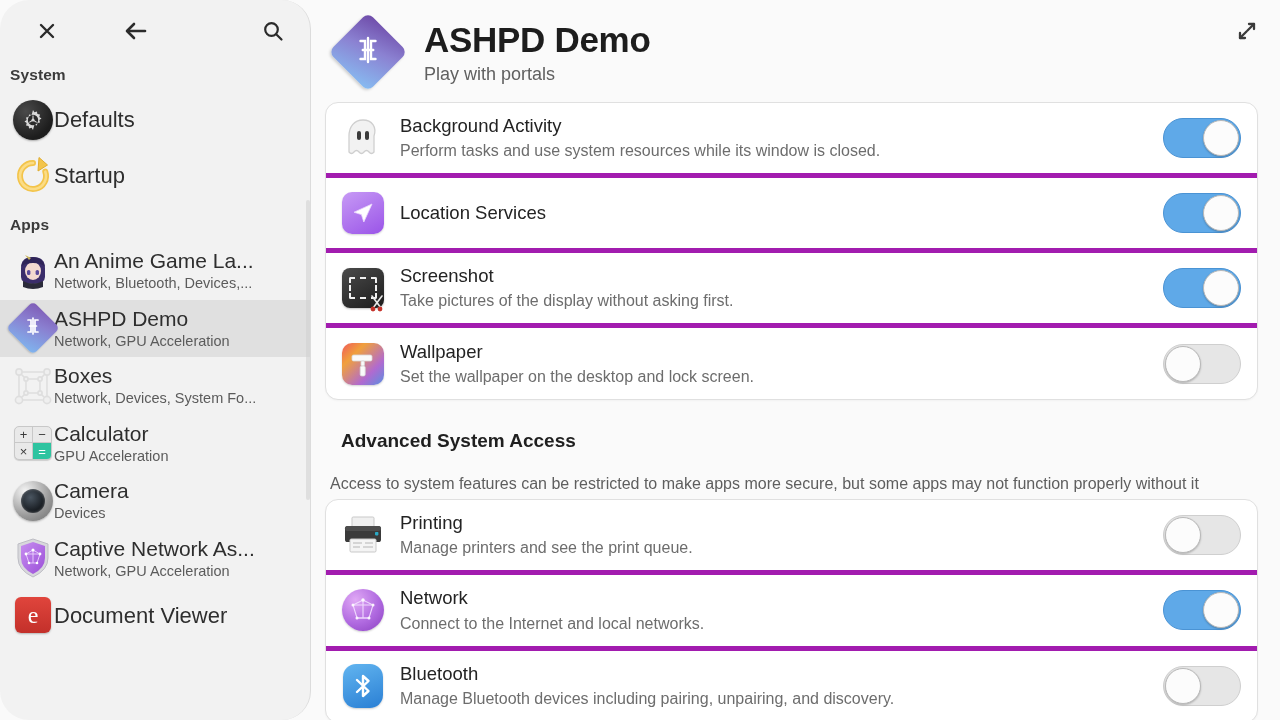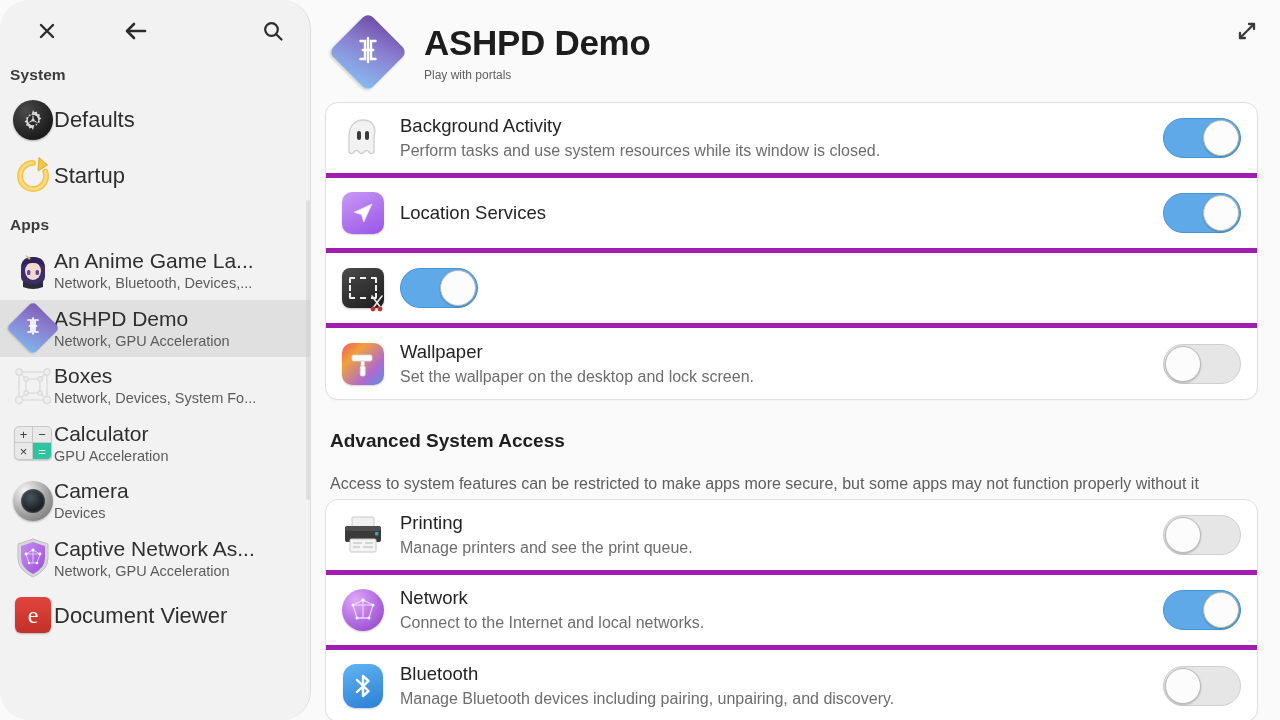--- a/index.html
+++ b/index.html
@@ -182,21 +182,21 @@
     border-radius: 7px;
     display: flex; align-items: center; justify-content: center;
     box-shadow: 0 2px 3px rgba(0,0,0,.18);
   }
   .hero-diamond > span { transform: rotate(-45deg); display: block; }
   .hero-text { padding-top: 2px; }
   .app-title {
     font-size: 35px; font-weight: bold; color: #1d1d1d;
     line-height: 1.08; letter-spacing: -0.3px;
   }
-  .app-sub { font-size: 12px; color: #606060; margin-top: 6px; }
+  .app-sub { font-size: 18px; color: #606060; margin-top: 6px; }
 
   .expand-btn {
     position: absolute; top: 14px; right: 16px;
     width: 34px; height: 34px;
     display: flex; align-items: center; justify-content: center;
     border-radius: 8px; cursor: pointer; color: #3a3a3a;
   }
 
   .main-scroll { padding: 0 22px 0 14px; margin-top: 14px; }
 
@@ -238,21 +238,21 @@
     width: 36px; height: 36px; border-radius: 50%;
     background: #fcfcfc;
     border: 1px solid #b9b9b9;
     box-shadow: 0 1px 2px rgba(0,0,0,.22);
     transition: left .15s;
   }
   .toggle.on  .knob { left: 39px; }
   .toggle.off .knob { left: 1px; }
 
   .section-head { margin: 30px 0 4px 5px; }
-  .section-title { font-size: 19px; font-weight: bold; color: #1f1f1f; }
+  .section-title { font-size: 19px; font-weight: bold; color: #1f1f1f; margin-left: 11px; }
   .section-desc { font-size: 16px; color: #5e5e5e; margin-top: 22px; line-height: 1.3; }
 
   
   .ico-ghost { width: 44px; height: 44px; }
   .ico-location {
     width: 42px; height: 42px; border-radius: 10px;
     background: linear-gradient(150deg, #c79af5, #9a54e8);
     display: flex; align-items: center; justify-content: center;
     box-shadow: 0 1px 2px rgba(0,0,0,.18);
   }
@@ -557,20 +557,24 @@
           <div class="row-ico">
             <div class="ico-screenshot">
               <div class="dashbox"></div>
               <svg class="scissors" width="18" height="18" viewBox="0 0 18 18" fill="none">
                 <path d="M4 2 L13 14 M14 2 L5 14" stroke="#e8e8e8" stroke-width="1.6" stroke-linecap="round"></path>
                 <circle cx="5" cy="15" r="2.4" fill="#c5342c"></circle>
                 <circle cx="12" cy="15" r="2.4" fill="#c5342c"></circle>
               </svg>
             </div>
           </div>
+          <div class="row-txt">
+            <div class="row-title">Screenshot</div>
+            <div class="row-desc">Take pictures of the display without asking first.</div>
+          </div>
           <div class="toggle on">
             <div class="knob"></div>
           </div>
         </div>
 
         <div class="row">
           <div class="row-ico">
             <div class="ico-wallpaper">
               <svg width="26" height="28" viewBox="0 0 26 28" fill="#fafafa" stroke="#d8d8d8" stroke-width="0.8">
                 <rect x="2" y="5" width="20" height="6" rx="1.6"></rect>

